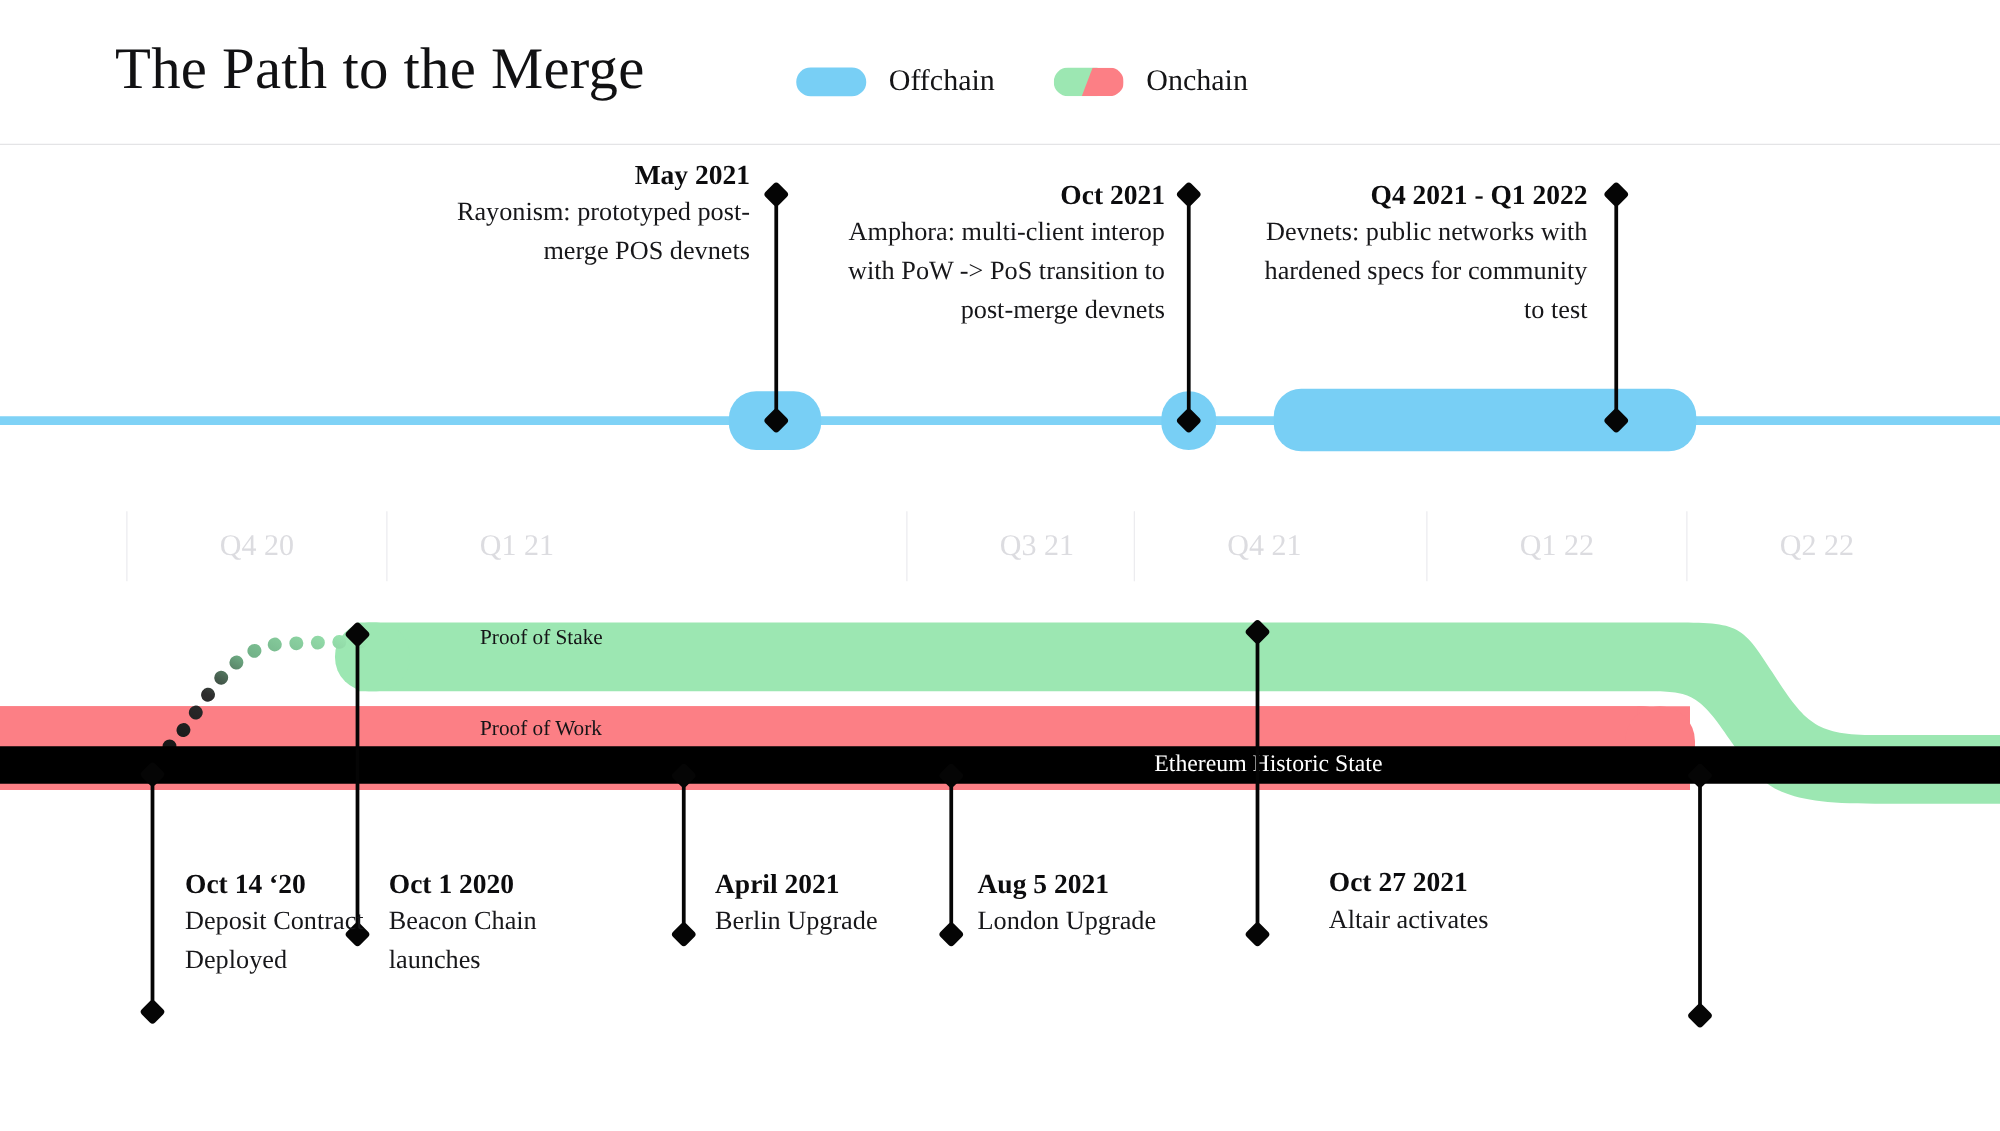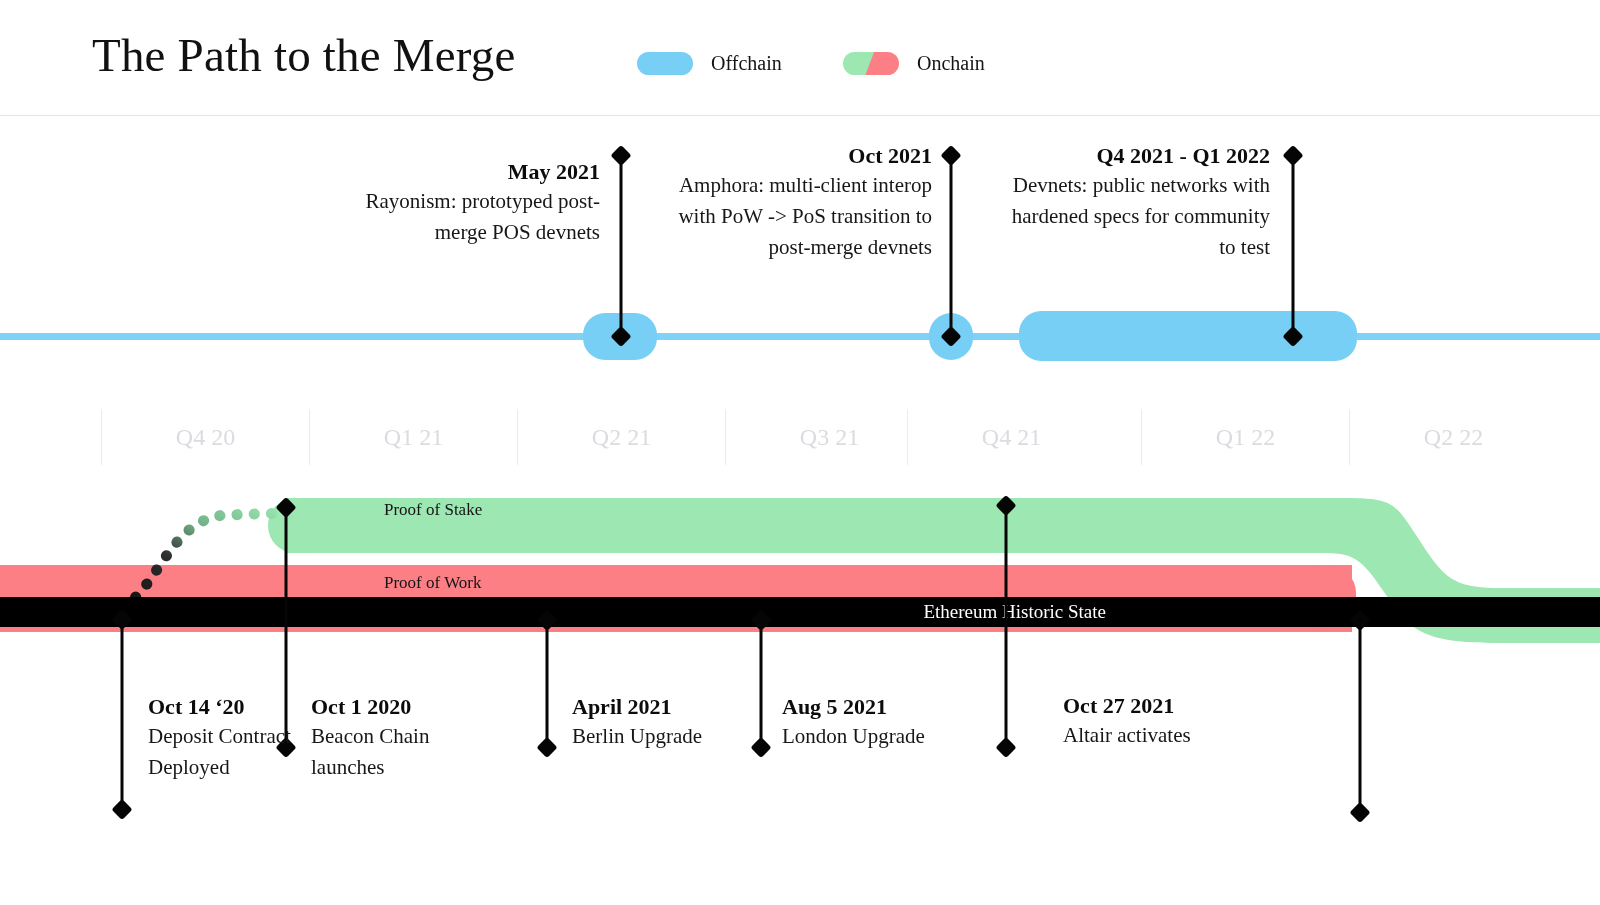--- a/index.html
+++ b/index.html
@@ -22,21 +22,21 @@
     font-size:47px; font-weight:400; color:#111113;
     letter-spacing:0.2px; white-space:nowrap;
   }
   .legend { position:absolute; top:52px; height:28px; }
   .legend-sw {
     display:inline-block; width:56px; height:23px; border-radius:12px;
     vertical-align:middle;
   }
   .legend-label {
     display:inline-block; margin-left:18px; vertical-align:middle;
-    font-size:20px; color:#141416; white-space:nowrap;
+    font-size:24px; color:#141416; white-space:nowrap;
   }
   #legend-offchain { left:637px; }
   #legend-onchain  { left:843px; }
   .sw-split { position:relative; overflow:hidden; }
   .sw-split .half-g, .sw-split .half-r {
     position:absolute; top:0; height:100%; width:62%;
   }
   .sw-split .half-g { left:0; }
   .sw-split .half-r { right:0; width:60%;
      clip-path: polygon(26% 0, 100% 0, 100% 100%, 0% 100%); }
@@ -106,21 +106,21 @@
     </div>
 
     <div class="legend" id="legend-onchain">
       <span class="legend-sw sw-split">
         <span class="half-g" style="background:#9ce7b2;"></span>
         <span class="half-r" style="background:#fc7f85;"></span>
       </span><span class="legend-label">Onchain</span>
     </div>
   </div>
 
-  <div class="ev ta-r" style="left:340px; top:158px; width:260px;">
+  <div class="ev ta-r" style="left:340px; top:126px; width:260px;">
     <div class="ev-date">May 2021</div>
     <div class="ev-desc">Rayonism: prototyped post-merge POS devnets</div>
   </div>
 
   <div class="ev ta-r" style="left:660px; top:142px; width:272px;">
     <div class="ev-date">Oct 2021</div>
     <div class="ev-desc">Amphora: multi-client interop with PoW -&gt; PoS transition to post-merge devnets</div>
   </div>
 
   <div class="ev ta-r" style="left:1000px; top:142px; width:270px;">
@@ -151,23 +151,20 @@
     <div class="dot" style="top:0px;"></div>
     <div class="dot" style="top:181px;"></div>
   </div>
 
   <div class="ruler">
     <div class="q-cell" style="left:101px;  width:208px;">
       <span class="q-label">Q4 20</span>
     </div>
     <div class="q-cell" style="left:309px;  width:208px;">
       <span class="q-label">Q1 21</span>
-    </div>
-    <div class="q-cell" style="left:517px;  width:208px;">
-      <span class="q-label">Q2 21</span>
     </div>
     <div class="q-cell" style="left:725px;  width:208px;">
       <span class="q-label">Q3 21</span>
     </div>
     <div class="q-cell" style="left:907px;  width:208px;">
       <span class="q-label">Q4 21</span>
     </div>
     <div class="q-cell" style="left:1141px; width:208px;">
       <span class="q-label">Q1 22</span>
     </div>

